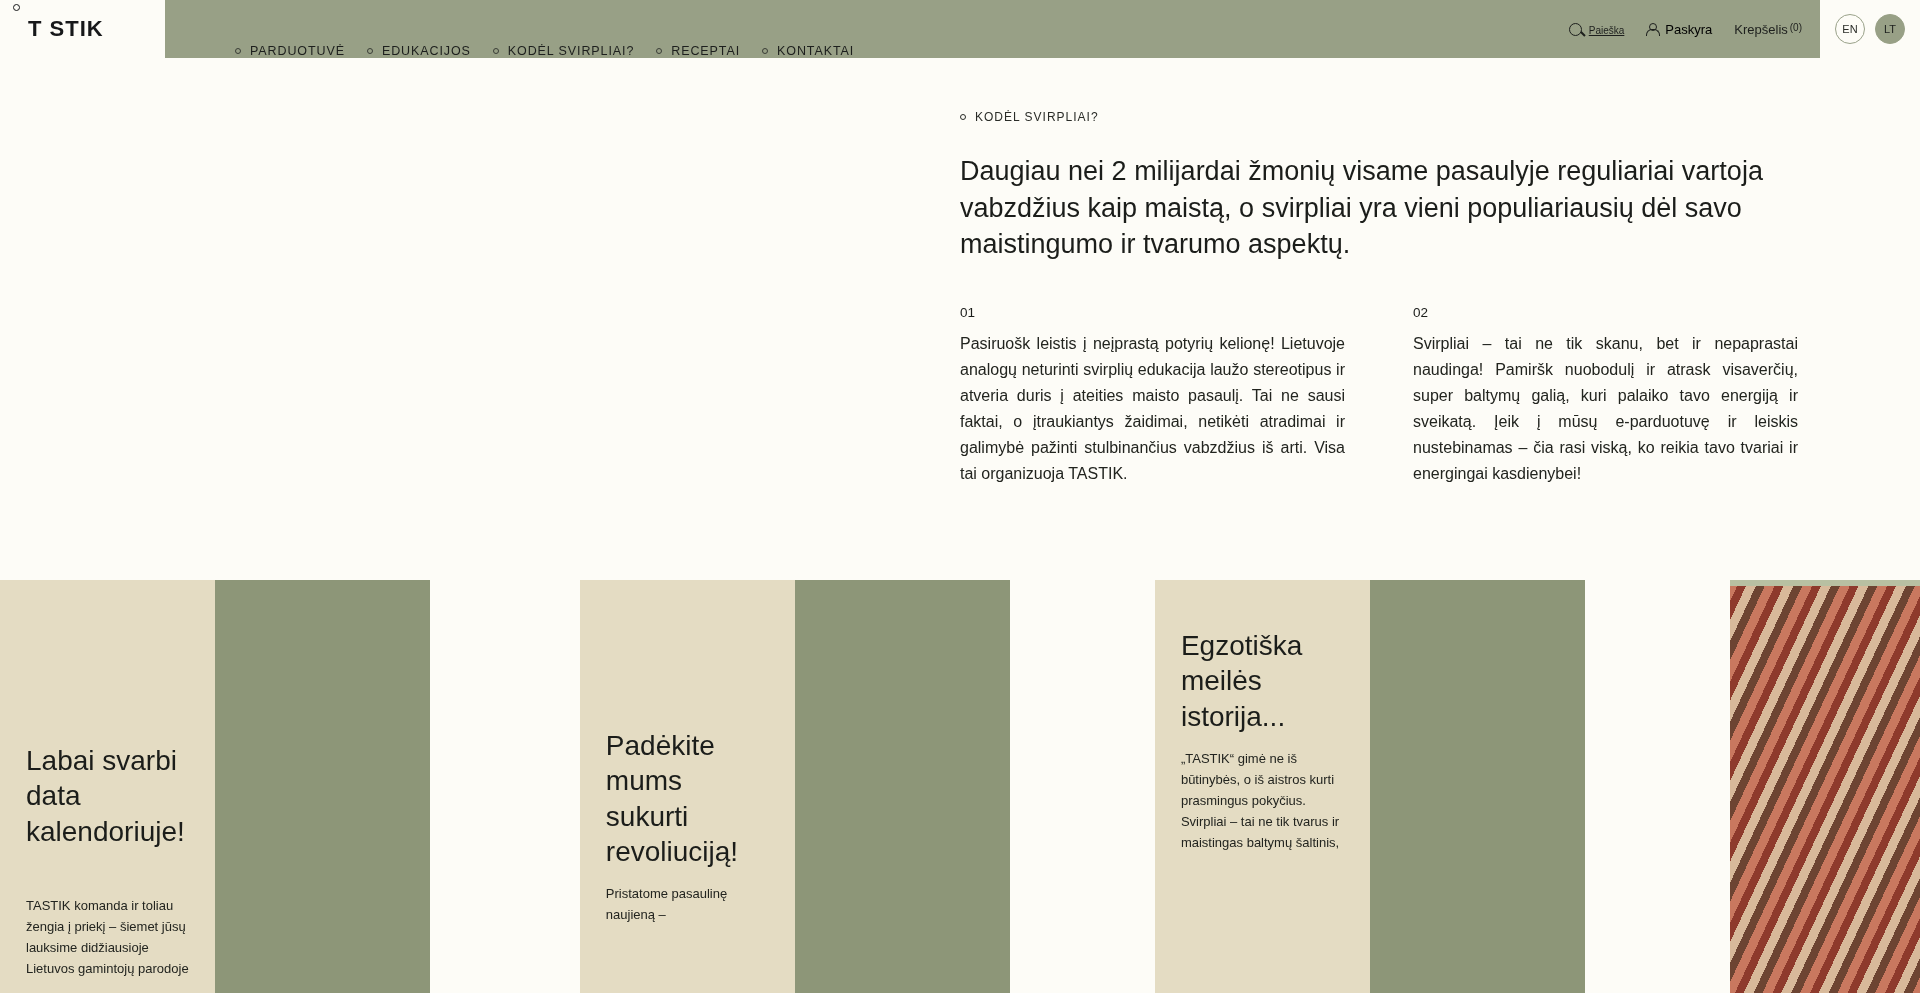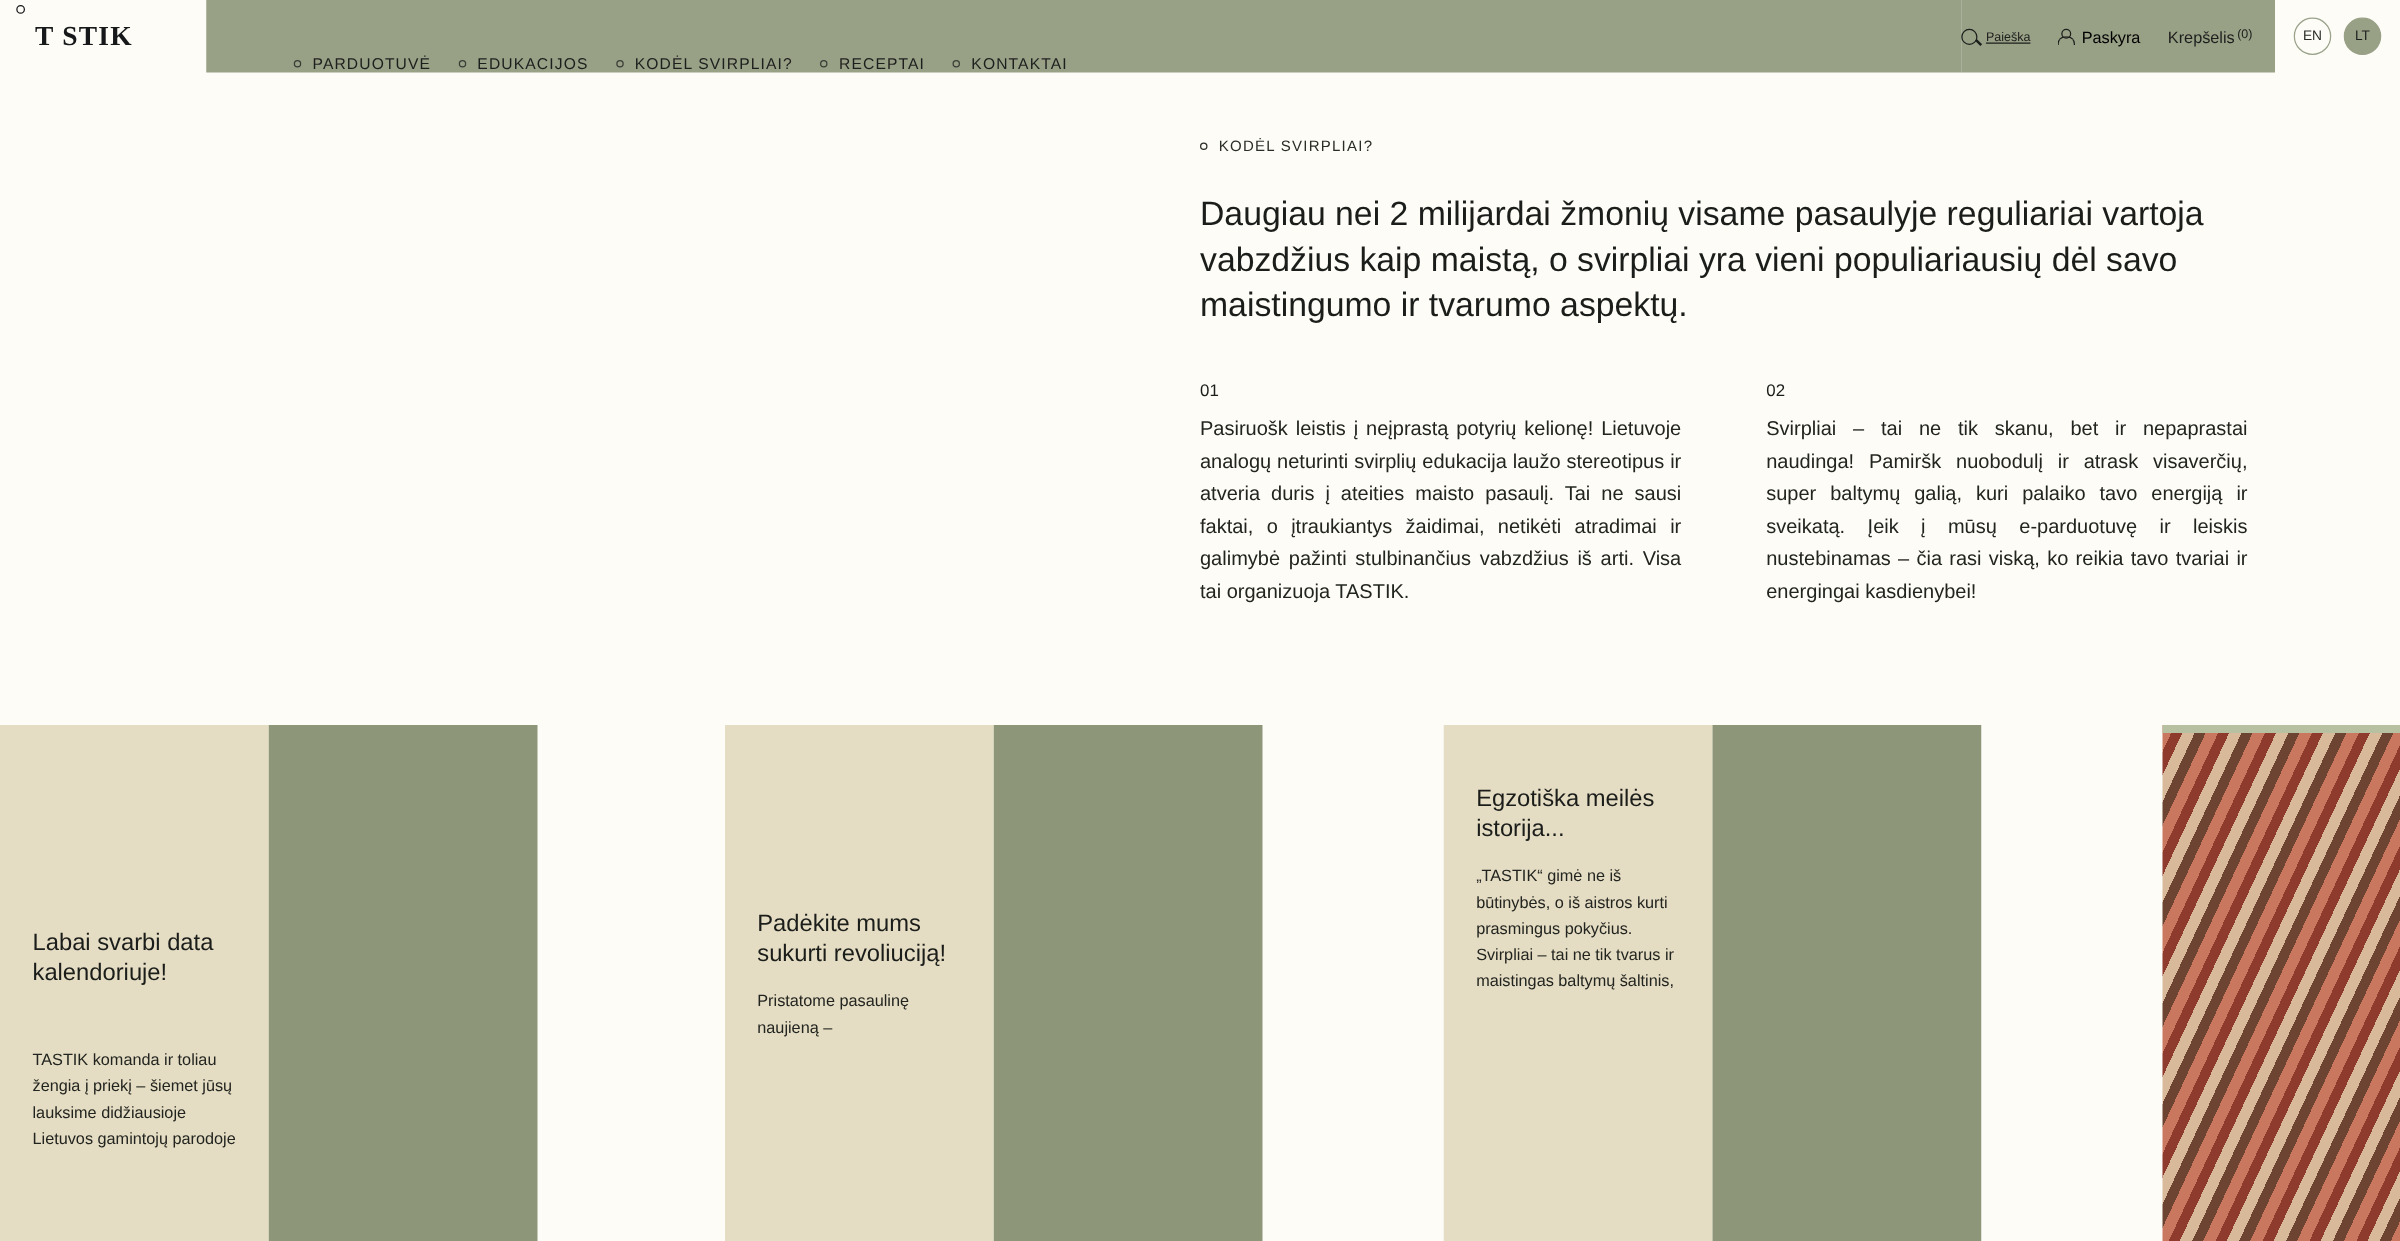--- a/index.html
+++ b/index.html
@@ -26,21 +26,21 @@
     align-items: center;
     padding-left: 28px;
     flex: 0 0 165px;
   }
   .logo-text {
     font-size: 22px;
     font-weight: bold;
     letter-spacing: 1px;
     color: #17181a;
     position: relative;
-    font-family: Liberation Serif, serif;
+    font-family: Liberation Sans, sans-serif;
   }
   .logo-dot {
     position: absolute;
     left: 13px;
     top: 4px;
     width: 7px;
     height: 7px;
     border-radius: 50%;
     border: 1.6px solid #17181a;
     background: transparent;
@@ -201,21 +201,21 @@
     height: 413px;
     display: flex;
     flex: 0 0 auto;
   }
   .card-text {
     padding: 30px 26px 0 26px;
     display: flex;
     flex-direction: column;
   }
   .card-title {
-    font-size: 19px;
+    font-size: 28px;
     line-height: 1.26;
     color: #1b1d1a;
     font-weight: 400;
     margin-bottom: 14px;
   }
   .card-body {
     font-size: 13px;
     line-height: 1.62;
     color: #22241f;
   }

